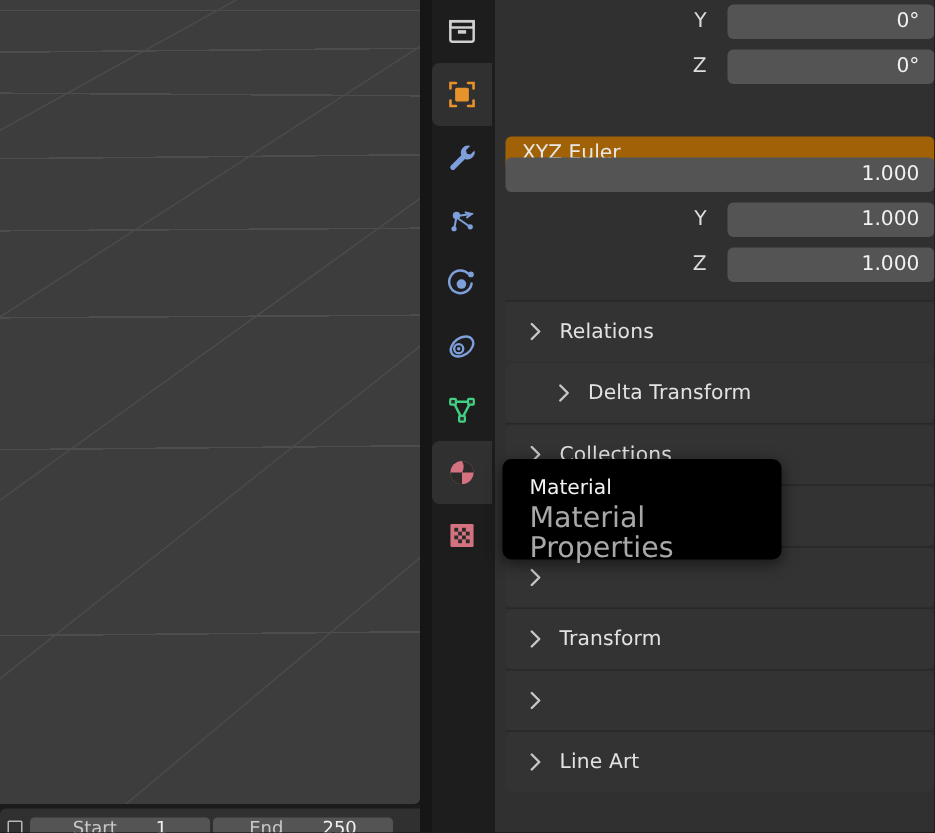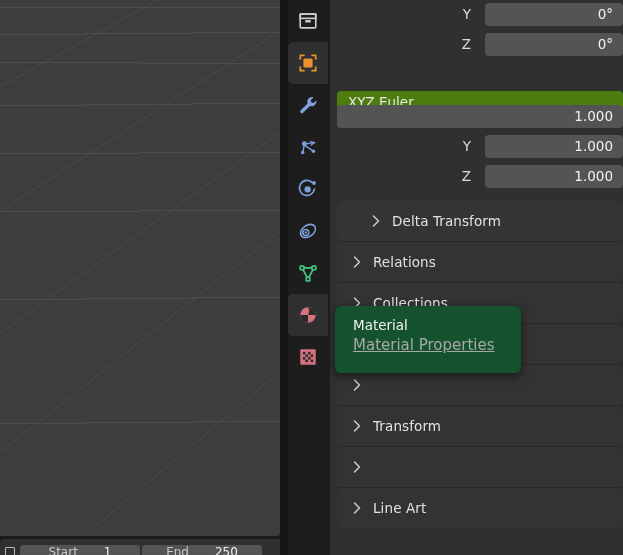--- a/index.html
+++ b/index.html
@@ -68,21 +68,21 @@
     width:148px;text-align:right;padding-right:14px;box-sizing:border-box;
     color:#dcdcdc;font-size:13.5px;white-space:nowrap;
   }
   .row .rfield{
     flex:1;height:23px;background:#545454;border-radius:4px;
     display:flex;align-items:center;justify-content:flex-end;
     padding-right:10px;box-sizing:border-box;
     color:#f2f2f2;font-size:13.5px;
   }
   .row .rfield.enum{
-    background:#4d7c0f;justify-content:flex-start;padding-left:11px;
+    background:#a16207;justify-content:flex-start;padding-left:11px;
     color:#e8e8e8;
     margin-top:44px;
   }
   .row.gapbefore{margin-top:8px;}
 
   
   .panel{
     position:relative;width:286px;height:40px;
     background:#333333;border-radius:5px;
     display:flex;align-items:center;
@@ -97,27 +97,27 @@
   .panel .ptitle{
     color:#e2e2e2;font-size:13.5px;letter-spacing:.1px;white-space:nowrap;
   }
   .panel .sep{
     position:absolute;left:0;right:0;top:-1px;height:1px;background:#282828;
   }
 
   
   .tooltip{
     position:absolute;left:335px;top:306px;width:186px;height:67px;
-    background:#14532d;border-radius:6px;
+    background:#000000;border-radius:6px;
     box-shadow:0 3px 10px rgba(0,0,0,.55);
     padding:9px 0 0 18px;box-sizing:border-box;
     z-index:40;
   }
   .tt-title{color:#f2f2f2;font-size:13.5px;line-height:20px;}
-  .tt-sub{color:#a8a8a8;font-size:15px;line-height:20px;text-decoration:underline;}
+  .tt-sub{color:#a8a8a8;font-size:19px;line-height:20px;}
 
   
   .seam{position:absolute;left:280px;top:0;width:8px;height:555px;background:#161616;}
   .seam2{position:absolute;left:328px;top:0;width:2px;height:555px;background:#1d1d1d;}
 </style>
 </head>
 <body>
 
 <div class="app">
 
@@ -283,33 +283,33 @@
         <div class="rfield">1.000</div>
       </div>
 
       <div class="row">
         <div class="rlabel">Z</div>
         <div class="rfield">1.000</div>
       </div>
 
       <div style="height:9px"></div>
 
+      <div class="panel">
+        <div class="sep"></div>
+        <svg class="chev" viewBox="0 0 10 14">
+          <path d="M2.5 2 L7.5 7 L2.5 12" fill="none" stroke="#c7c7c7" stroke-width="1.6" stroke-linecap="round" stroke-linejoin="round"></path>
+        </svg>
+        <span class="ptitle">Relations</span>
+      </div>
+
       <div class="panel sub">
         <svg class="chev" viewBox="0 0 10 14">
           <path d="M2.5 2 L7.5 7 L2.5 12" fill="none" stroke="#c7c7c7" stroke-width="1.6" stroke-linecap="round" stroke-linejoin="round"></path>
         </svg>
         <span class="ptitle">Delta Transform</span>
-      </div>
-
-      <div class="panel">
-        <div class="sep"></div>
-        <svg class="chev" viewBox="0 0 10 14">
-          <path d="M2.5 2 L7.5 7 L2.5 12" fill="none" stroke="#c7c7c7" stroke-width="1.6" stroke-linecap="round" stroke-linejoin="round"></path>
-        </svg>
-        <span class="ptitle">Relations</span>
       </div>
 
       <div class="panel">
         <div class="sep"></div>
         <svg class="chev" viewBox="0 0 10 14">
           <path d="M2.5 2 L7.5 7 L2.5 12" fill="none" stroke="#c7c7c7" stroke-width="1.6" stroke-linecap="round" stroke-linejoin="round"></path>
         </svg>
         <span class="ptitle">Collections</span>
       </div>
 

